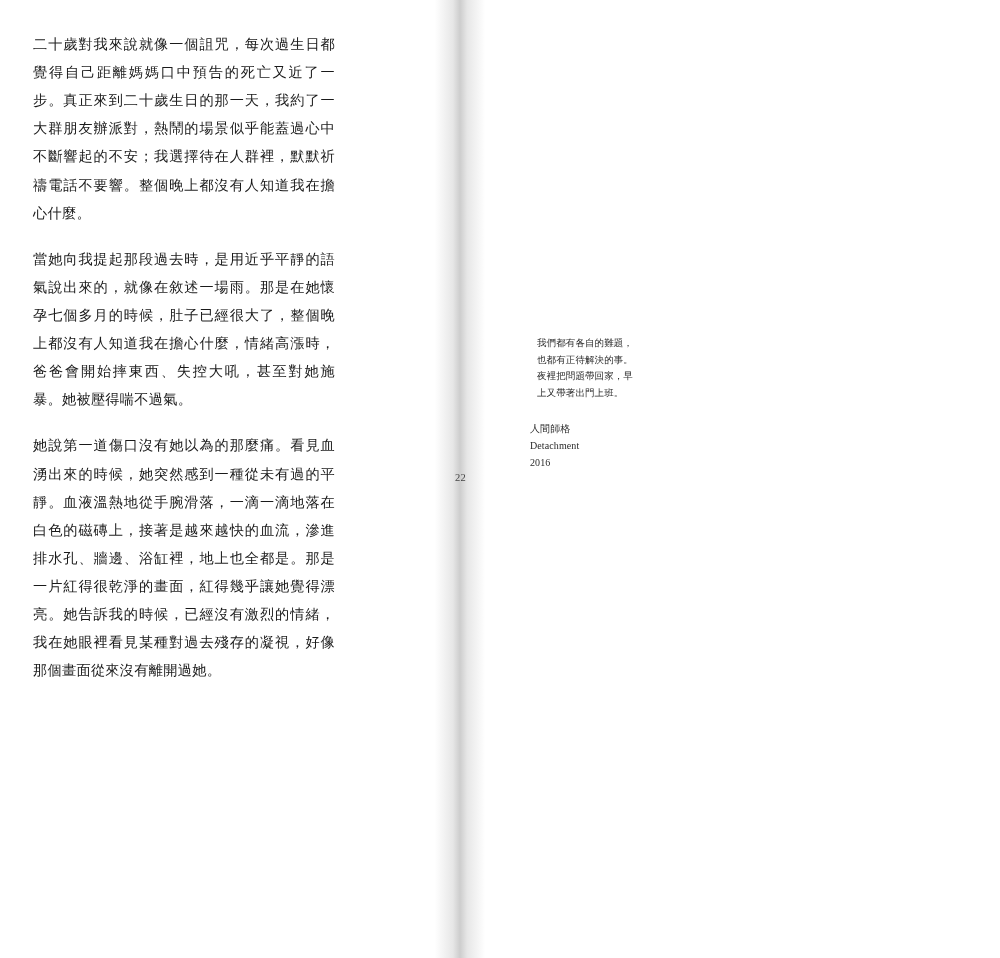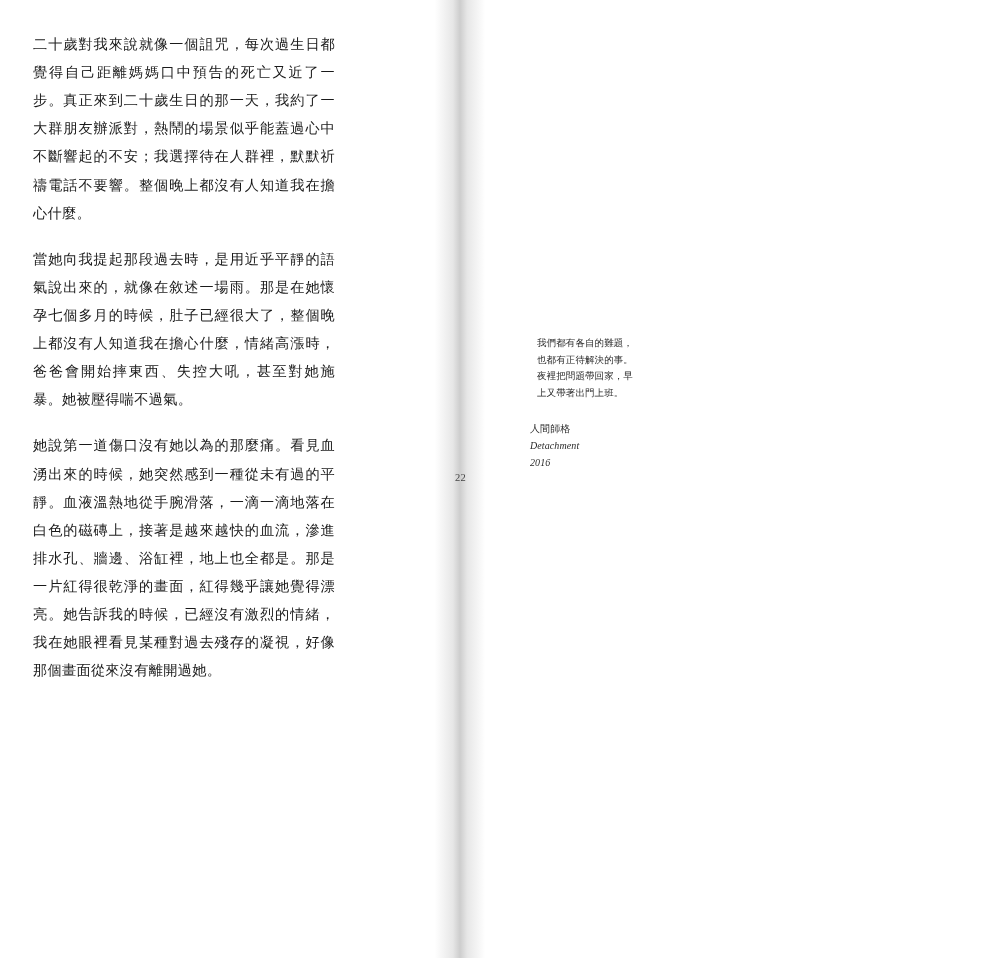--- a/index.html
+++ b/index.html
@@ -80,21 +80,20 @@
     letter-spacing: 0.01em;
   }
   .note-block p { margin: 7px; }
   .note-meta {
     margin-top: 18px;
     font-size: 10px;
     line-height: 1.7;
     color: #2a2a2a;
   }
   .note-meta .ital {
-    font-style: italic;
   }
 
   .folio {
     position: absolute;
     left: 455px;
     top: 472px;
     font-size: 10.5px;
     color: #3a3a3a;
     letter-spacing: 0.03em;
   }

